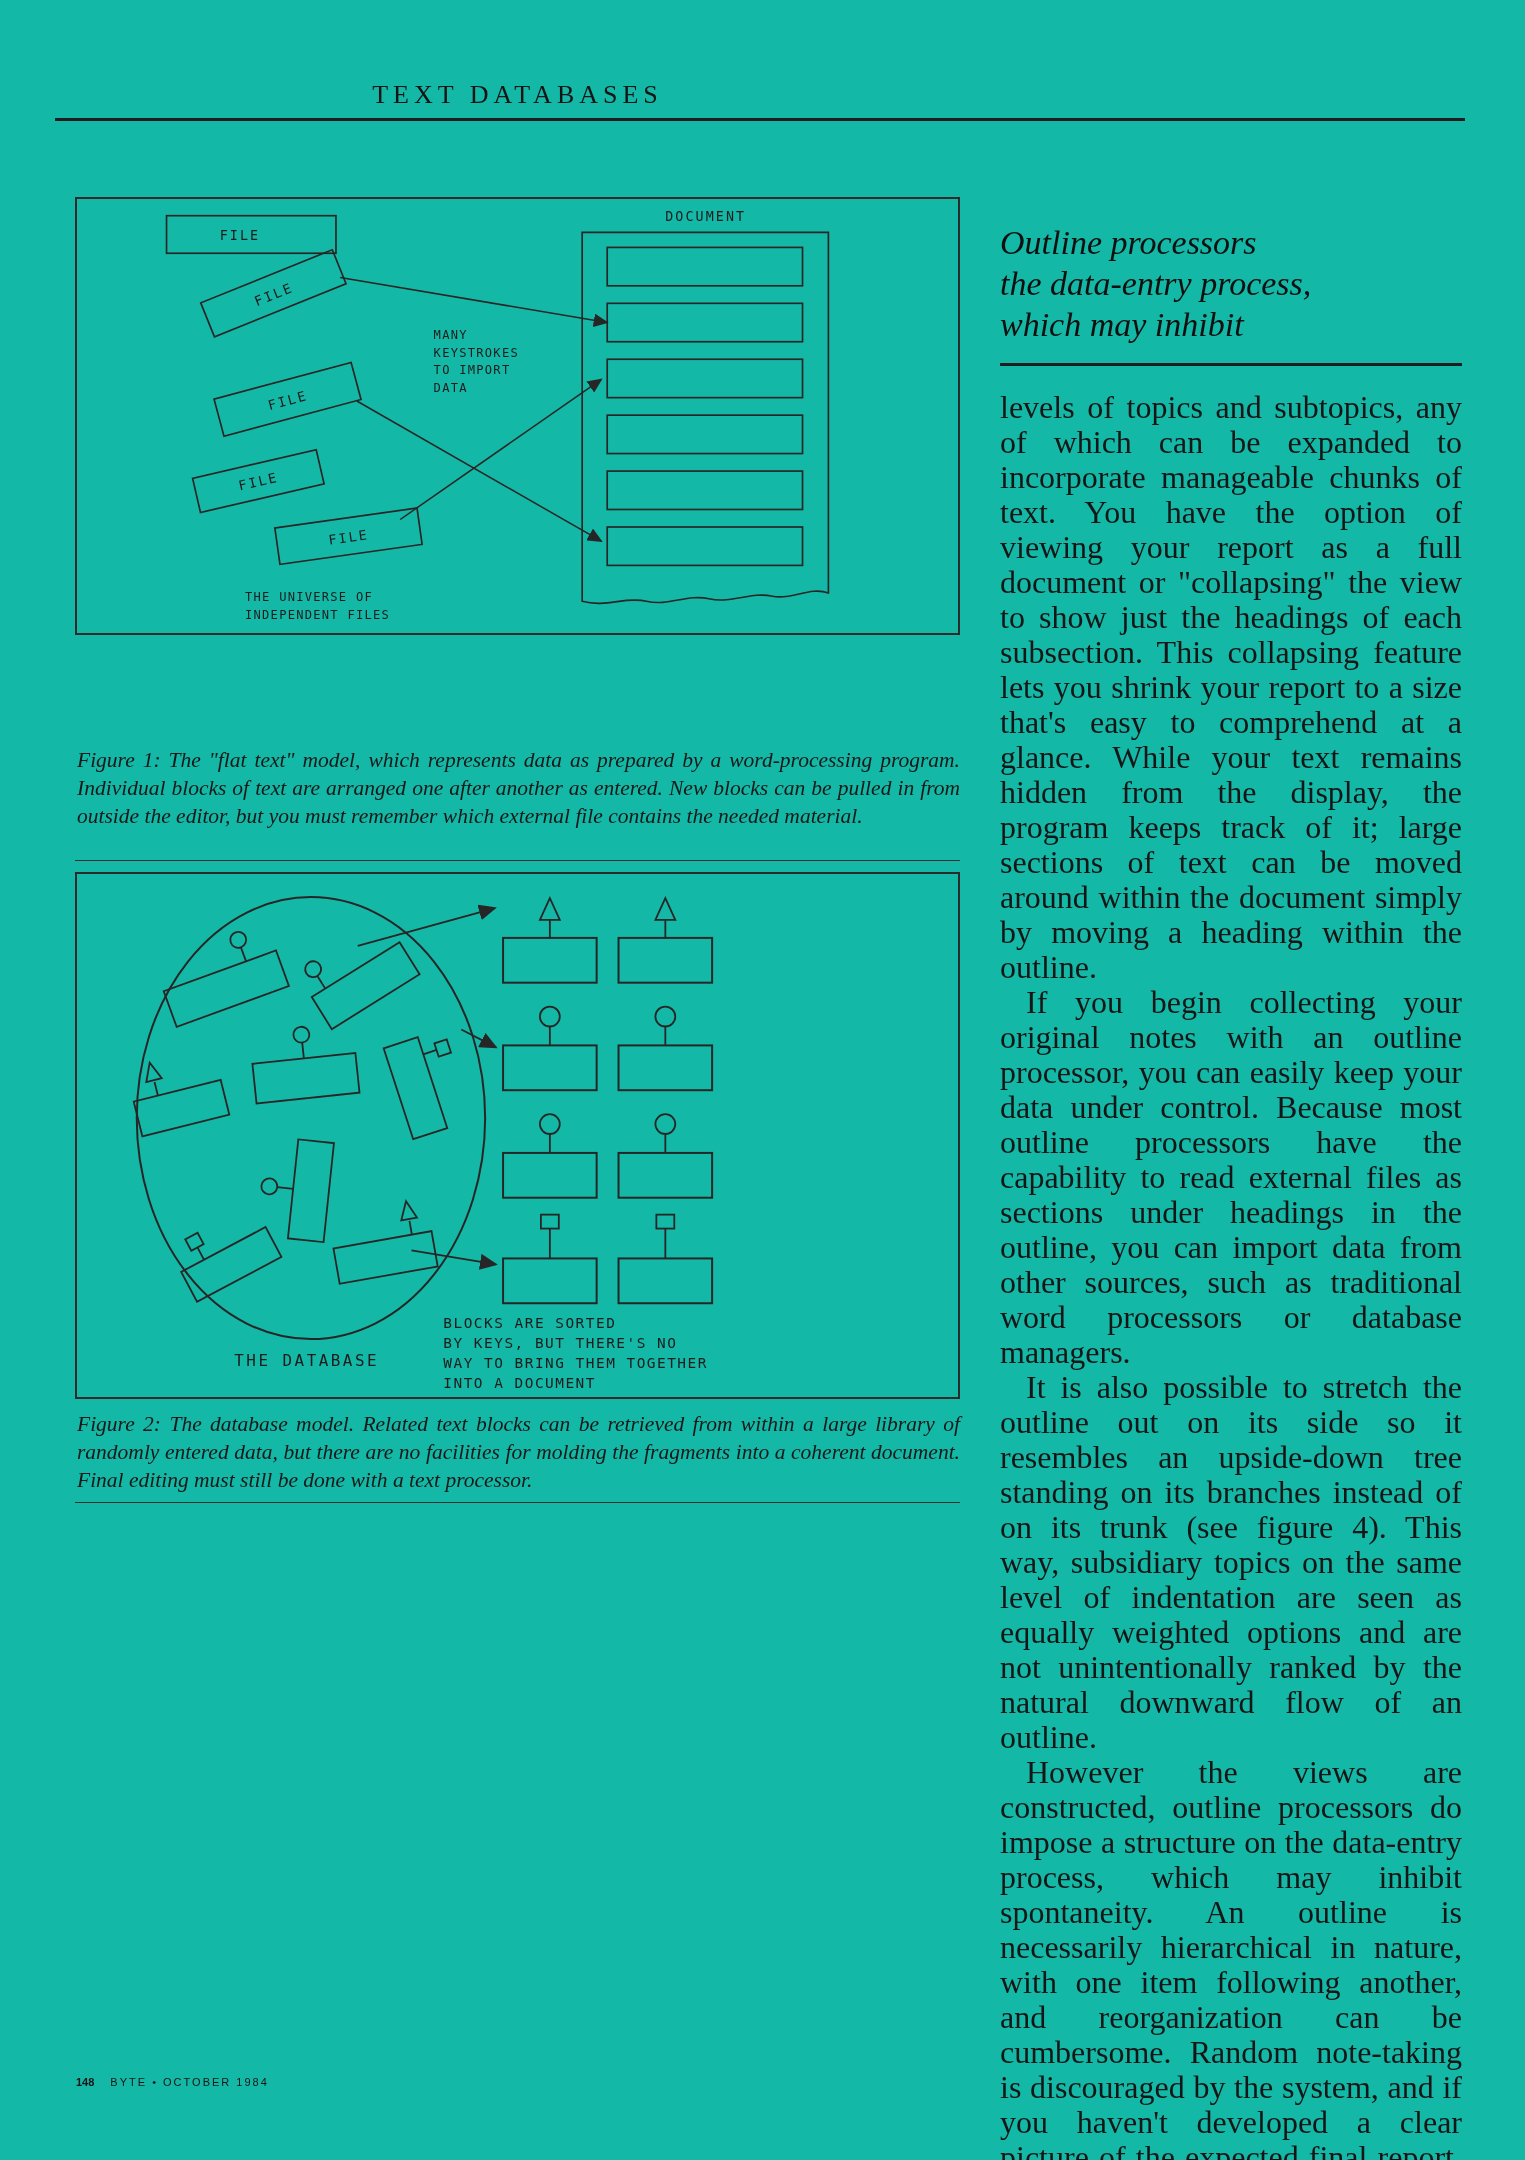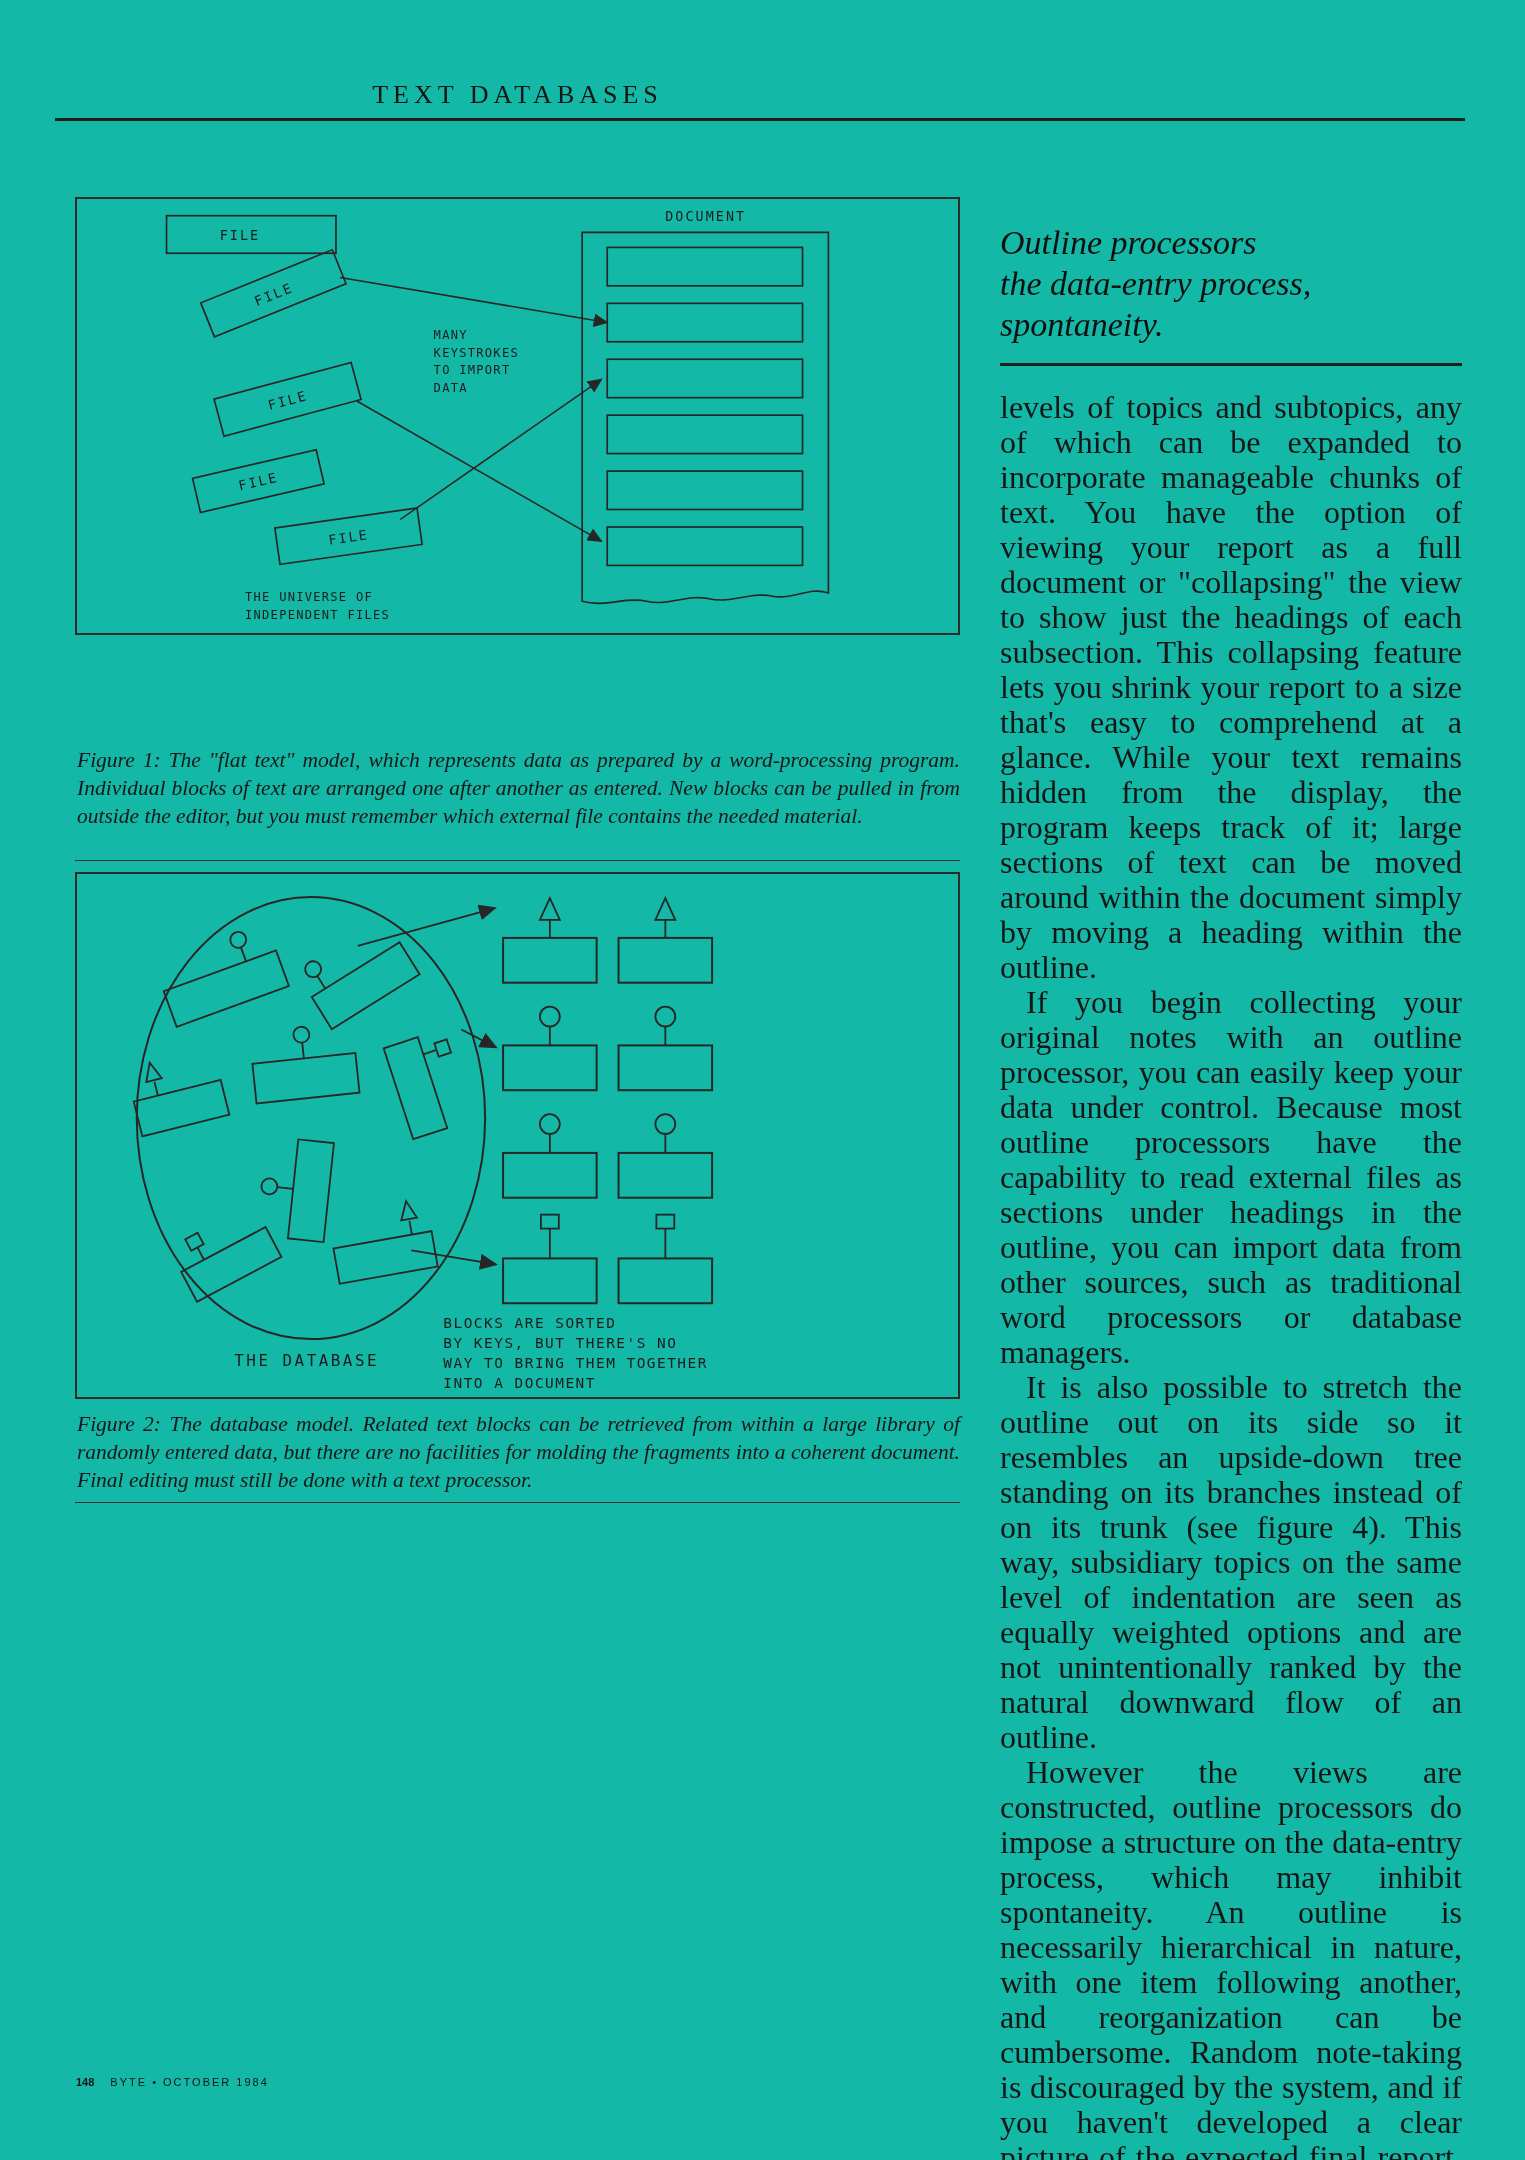--- a/index.html
+++ b/index.html
@@ -206,21 +206,21 @@
     </svg>
   </div>
 
   <div class="caption" id="cap2">Figure 2: The database model. Related text blocks can be retrieved from within a large library of randomly entered data, but there are no facilities for molding the fragments into a coherent document. Final editing must still be done with a text processor.</div>
   <div class="cap-rule" id="rule2"></div>
 
   <div class="right-col">
     <div class="pull-quote">
       <div>Outline processors</div>
       <div>the data-entry process,</div>
-      <div>spontaneity.</div>
+      <div>which may inhibit</div>
     </div>
     <hr class="quote-rule">
     <div class="body-text">
       <p>levels of topics and subtopics, any of which can be expanded to incorporate manageable chunks of text. You have the option of viewing your report as a full document or "collapsing" the view to show just the headings of each subsection. This collapsing feature lets you shrink your report to a size that's easy to comprehend at a glance. While your text remains hidden from the display, the program keeps track of it; large sections of text can be moved around within the document simply by moving a heading within the outline.</p>
       <p>If you begin collecting your original notes with an outline processor, you can easily keep your data under control. Because most outline processors have the capability to read external files as sections under headings in the outline, you can import data from other sources, such as traditional word processors or database managers.</p>
       <p>It is also possible to stretch the outline out on its side so it resembles an upside-down tree standing on its branches instead of on its trunk (see figure 4). This way, subsidiary topics on the same level of indentation are seen as equally weighted options and are not unintentionally ranked by the natural downward flow of an outline.</p>
       <p>However the views are constructed, outline processors do impose a structure on the data-entry process, which may inhibit spontaneity. An outline is necessarily hierarchical in nature, with one item following another, and reorganization can be cumbersome. Random note-taking is discouraged by the system, and if you haven't developed a clear picture of the expected final report, you might find it tough to position an idea that seems appro-</p>
     </div>
   </div>
 

